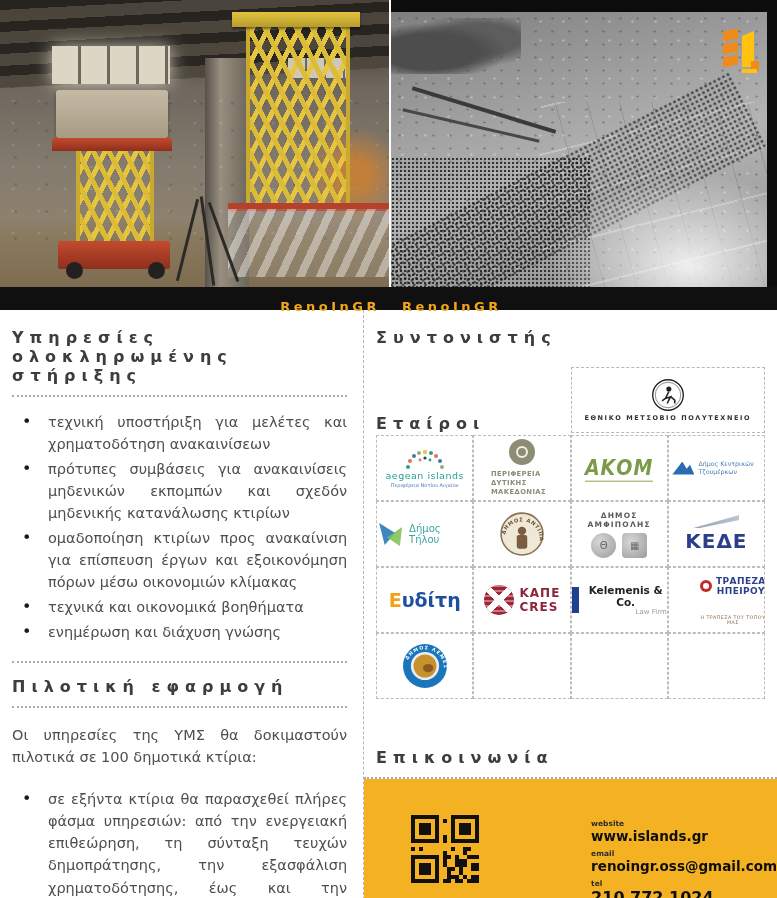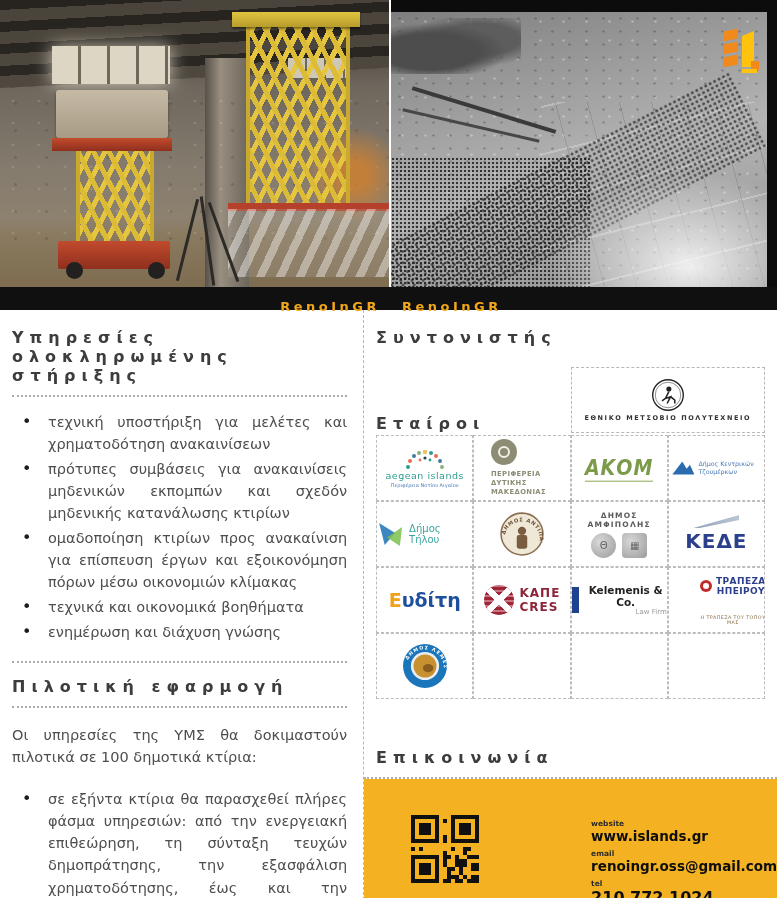--- a/index.html
+++ b/index.html
@@ -111,21 +111,21 @@
   .cell{border:1px dashed #bcbcbc;display:flex;align-items:center;justify-content:center;
     overflow:hidden;background:#fff;}
   .cell.empty{}
 
   
   .plogo{display:flex;flex-direction:column;align-items:center;gap:1px;text-align:center;}
   .pl-label{font-size:9px;color:#444;}
   .pl-sub{font-size:5.5px;color:#8a8a8a;}
   .aeg-label{color:#2a9d8f;font-size:9.5px;letter-spacing:.5px;}
   .aeg-sub{color:#4a7ab5;font-size:5px;}
-  .wm{gap:5px;align-items:flex-start;}
+  .wm{gap:5px;align-items:center;}
   .wm-circ{width:26px;height:26px;border-radius:50%;background:#8d8d76;position:relative;flex:none;}
   .wm-circ::after{content:"";position:absolute;inset:7px;border:2px solid #f2efe6;border-radius:50%;}
   .wm-label{width:62px;font-size:6.8px;line-height:1.35;color:#8d8d76;text-align:left;font-weight:bold;letter-spacing:.4px;}
   .akom-word{font-size:19px;font-weight:800;font-style:italic;color:#7b9a4a;letter-spacing:1px;
     transform:scaleY(1.15);border-bottom:1px solid #9ab36d;padding-bottom:1px;}
   .tz{flex-direction:row;gap:4px;align-items:center;}
   .tz-tri{width:22px;height:13px;background:#2b6cb0;clip-path:polygon(0 100%,45% 0,65% 55%,80% 25%,100% 100%);flex:none;}
   .tz-label{font-size:6.3px;color:#4a7ab5;width:62px;text-align:left;line-height:1.3;}
   .tilos{flex-direction:row;gap:6px;align-items:center;}
   .tilos-ic{position:relative;width:26px;height:26px;flex:none;}

